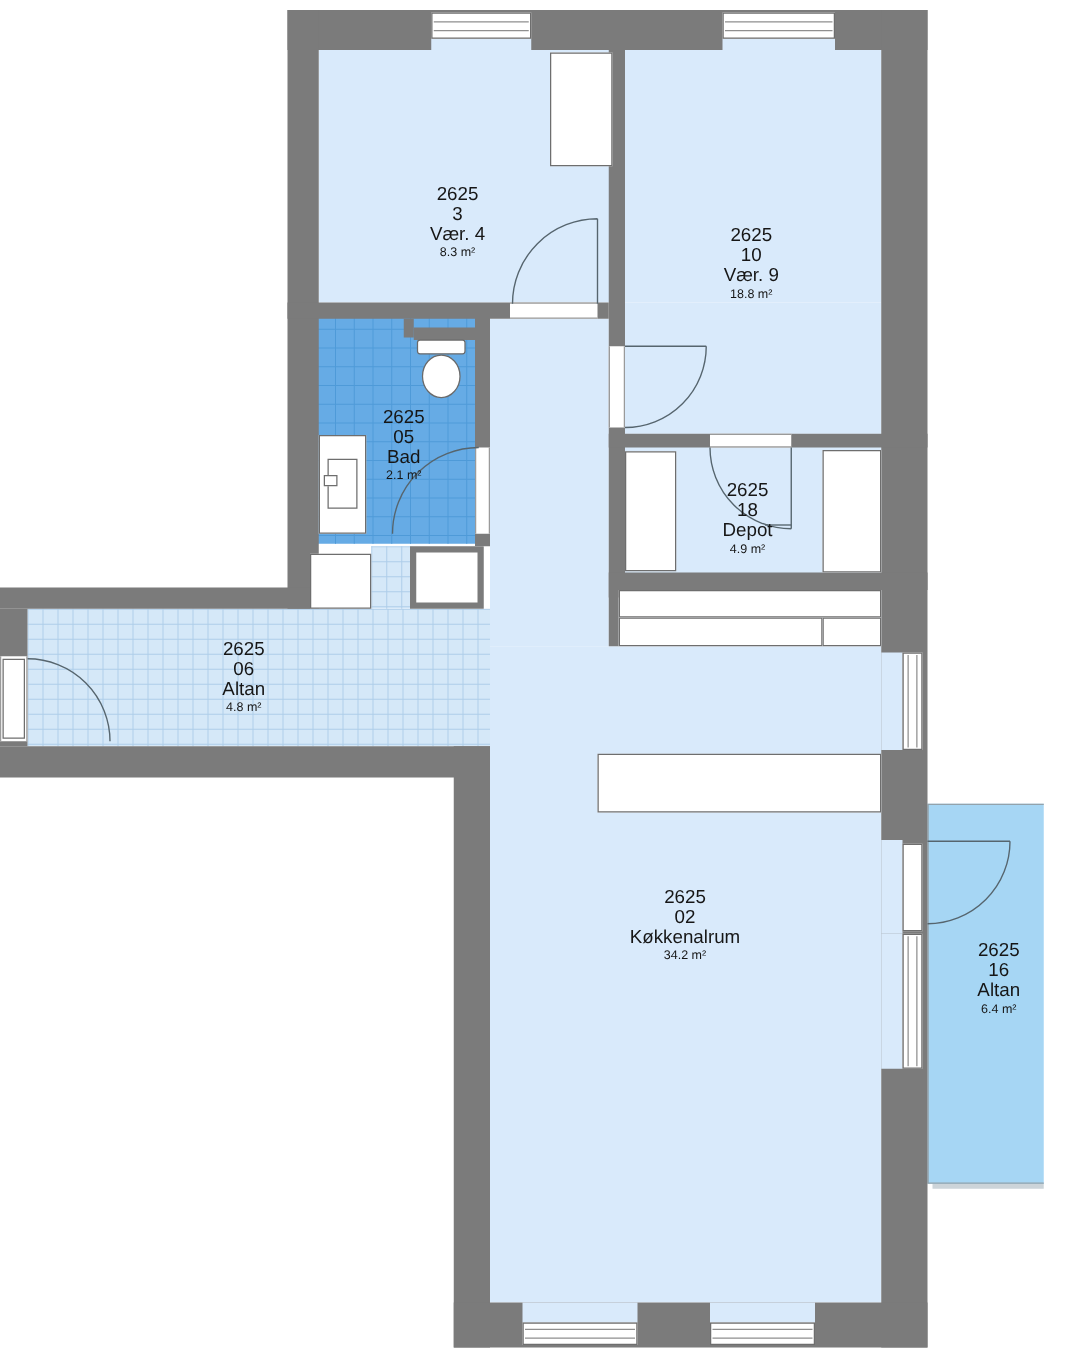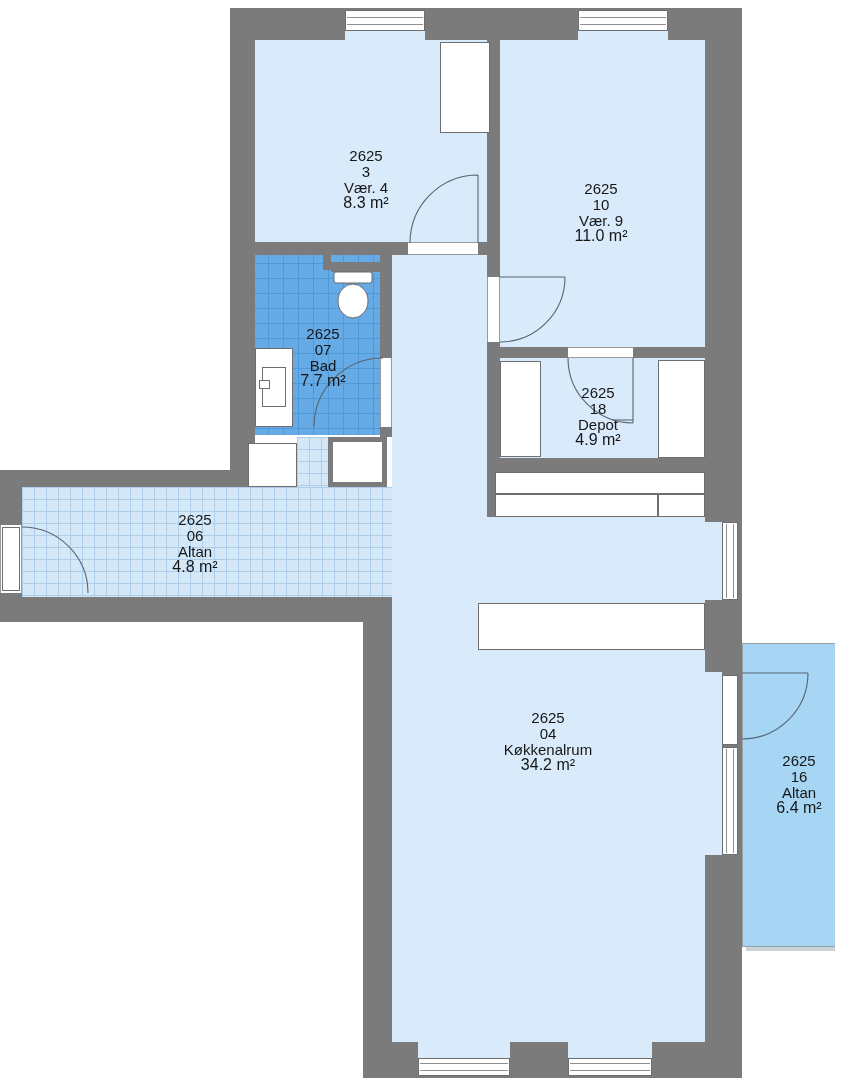--- a/index.html
+++ b/index.html
@@ -27,21 +27,21 @@
   .win-h, .win-v, .door-leaf { position:absolute; background:#fff; border:1px solid var(--fixture-border,#6e6e6e); z-index:3; box-sizing:border-box; }
   .win-h::before { content:""; position:absolute; left:1px; right:1px; top:50%; margin-top:-4px; height:6px;
     border-top:1px solid #8f8f8f; border-bottom:1px solid #8f8f8f; }
   .win-v::before { content:""; position:absolute; top:1px; bottom:1px; left:50%; margin-left:-4px; width:6px;
     border-left:1px solid #8f8f8f; border-right:1px solid #8f8f8f; }
   .furn { position:absolute; background:#fff; border:1px solid var(--fixture-border,#6e6e6e); z-index:3; box-sizing:border-box; }
   .duct { position:absolute; background:#fff; border:5px solid var(--wall,#7b7b7b); z-index:3; box-sizing:border-box; }
   .overlay-svg { position:absolute; left:0; top:0; z-index:4; pointer-events:none; }
   .room-label { position:absolute; z-index:5; transform:translateX(-50%); text-align:center;
     color:#161616; font-size:15px; line-height:16px; white-space:nowrap; }
-  .room-label .l-area { font-size:16px; line-height:13px; }
+  .room-label .l-area { font-size:10px; line-height:13px; }
 </style>
 </head>
 <body>
 
 <div class="plan">
 
   <div class="floor" style="left:255px;top:40px;width:450px;height:202px"></div>
   <div class="floor" style="left:500px;top:242px;width:205px;height:105px"></div>
   <div class="floor" style="left:392px;top:255px;width:95px;height:262px"></div>
   <div class="floor" style="left:500px;top:347px;width:205px;height:125px"></div>
@@ -124,43 +124,43 @@
   <div class="room-label" style="left:366px;top:148px">
     <div>2625</div>
     <div>3</div>
     <div>Vær. 4</div>
     <div class="l-area">8.3 m²</div>
   </div>
   <div class="room-label" style="left:601px;top:181px">
     <div>2625</div>
     <div>10</div>
     <div>Vær. 9</div>
-    <div class="l-area">11.0 m²</div>
+    <div class="l-area">18.8 m²</div>
   </div>
   <div class="room-label" style="left:323px;top:326px">
     <div>2625</div>
-    <div>07</div>
+    <div>05</div>
     <div>Bad</div>
-    <div class="l-area">7.7 m²</div>
+    <div class="l-area">2.1 m²</div>
   </div>
   <div class="room-label" style="left:598px;top:385px">
     <div>2625</div>
     <div>18</div>
     <div>Depot</div>
     <div class="l-area">4.9 m²</div>
   </div>
   <div class="room-label" style="left:195px;top:512px">
     <div>2625</div>
     <div>06</div>
     <div>Altan</div>
     <div class="l-area">4.8 m²</div>
   </div>
   <div class="room-label" style="left:548px;top:710px">
     <div>2625</div>
-    <div>04</div>
+    <div>02</div>
     <div>Køkkenalrum</div>
     <div class="l-area">34.2 m²</div>
   </div>
   <div class="room-label" style="left:799px;top:753px">
     <div>2625</div>
     <div>16</div>
     <div>Altan</div>
     <div class="l-area">6.4 m²</div>
   </div>
 

